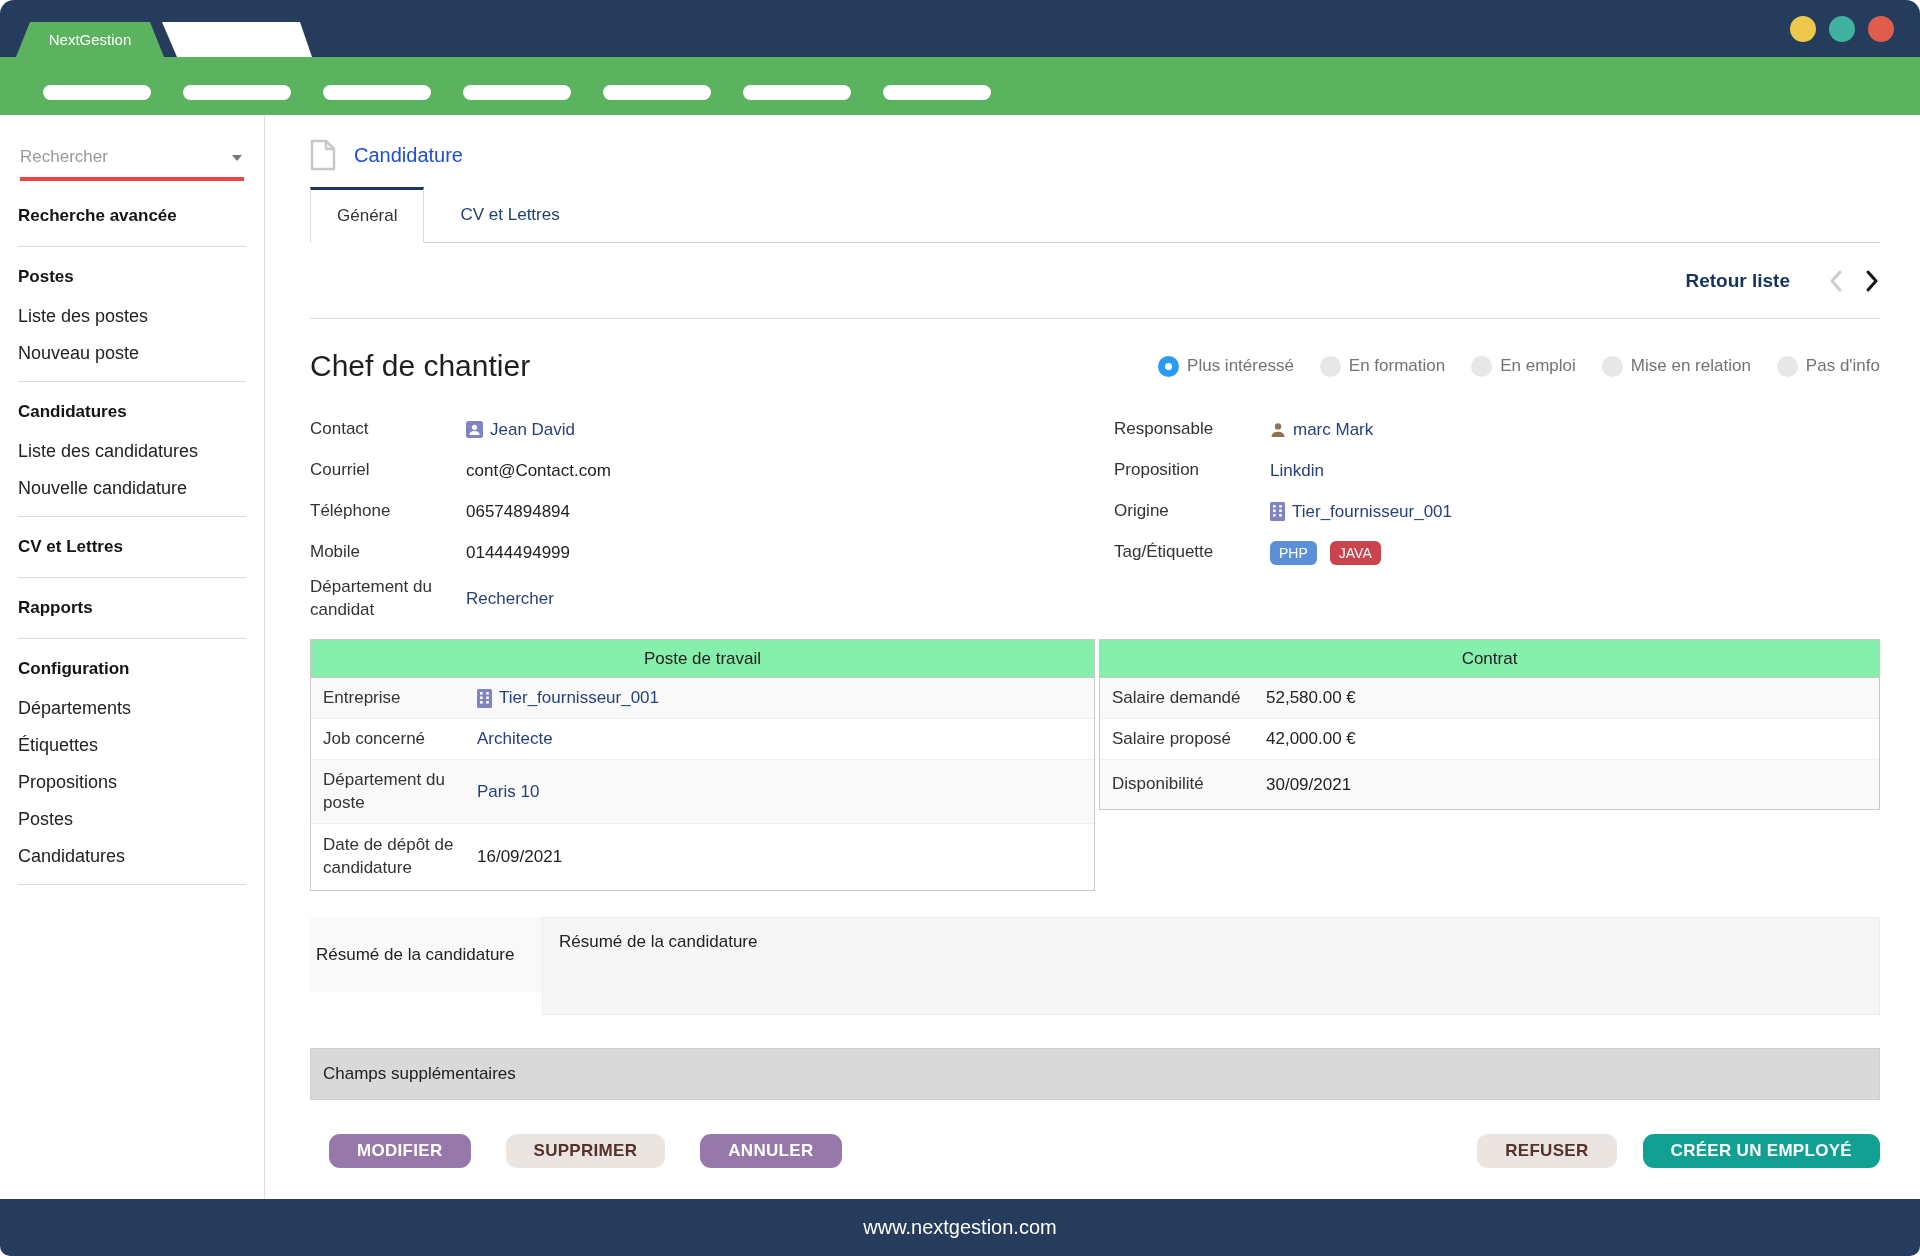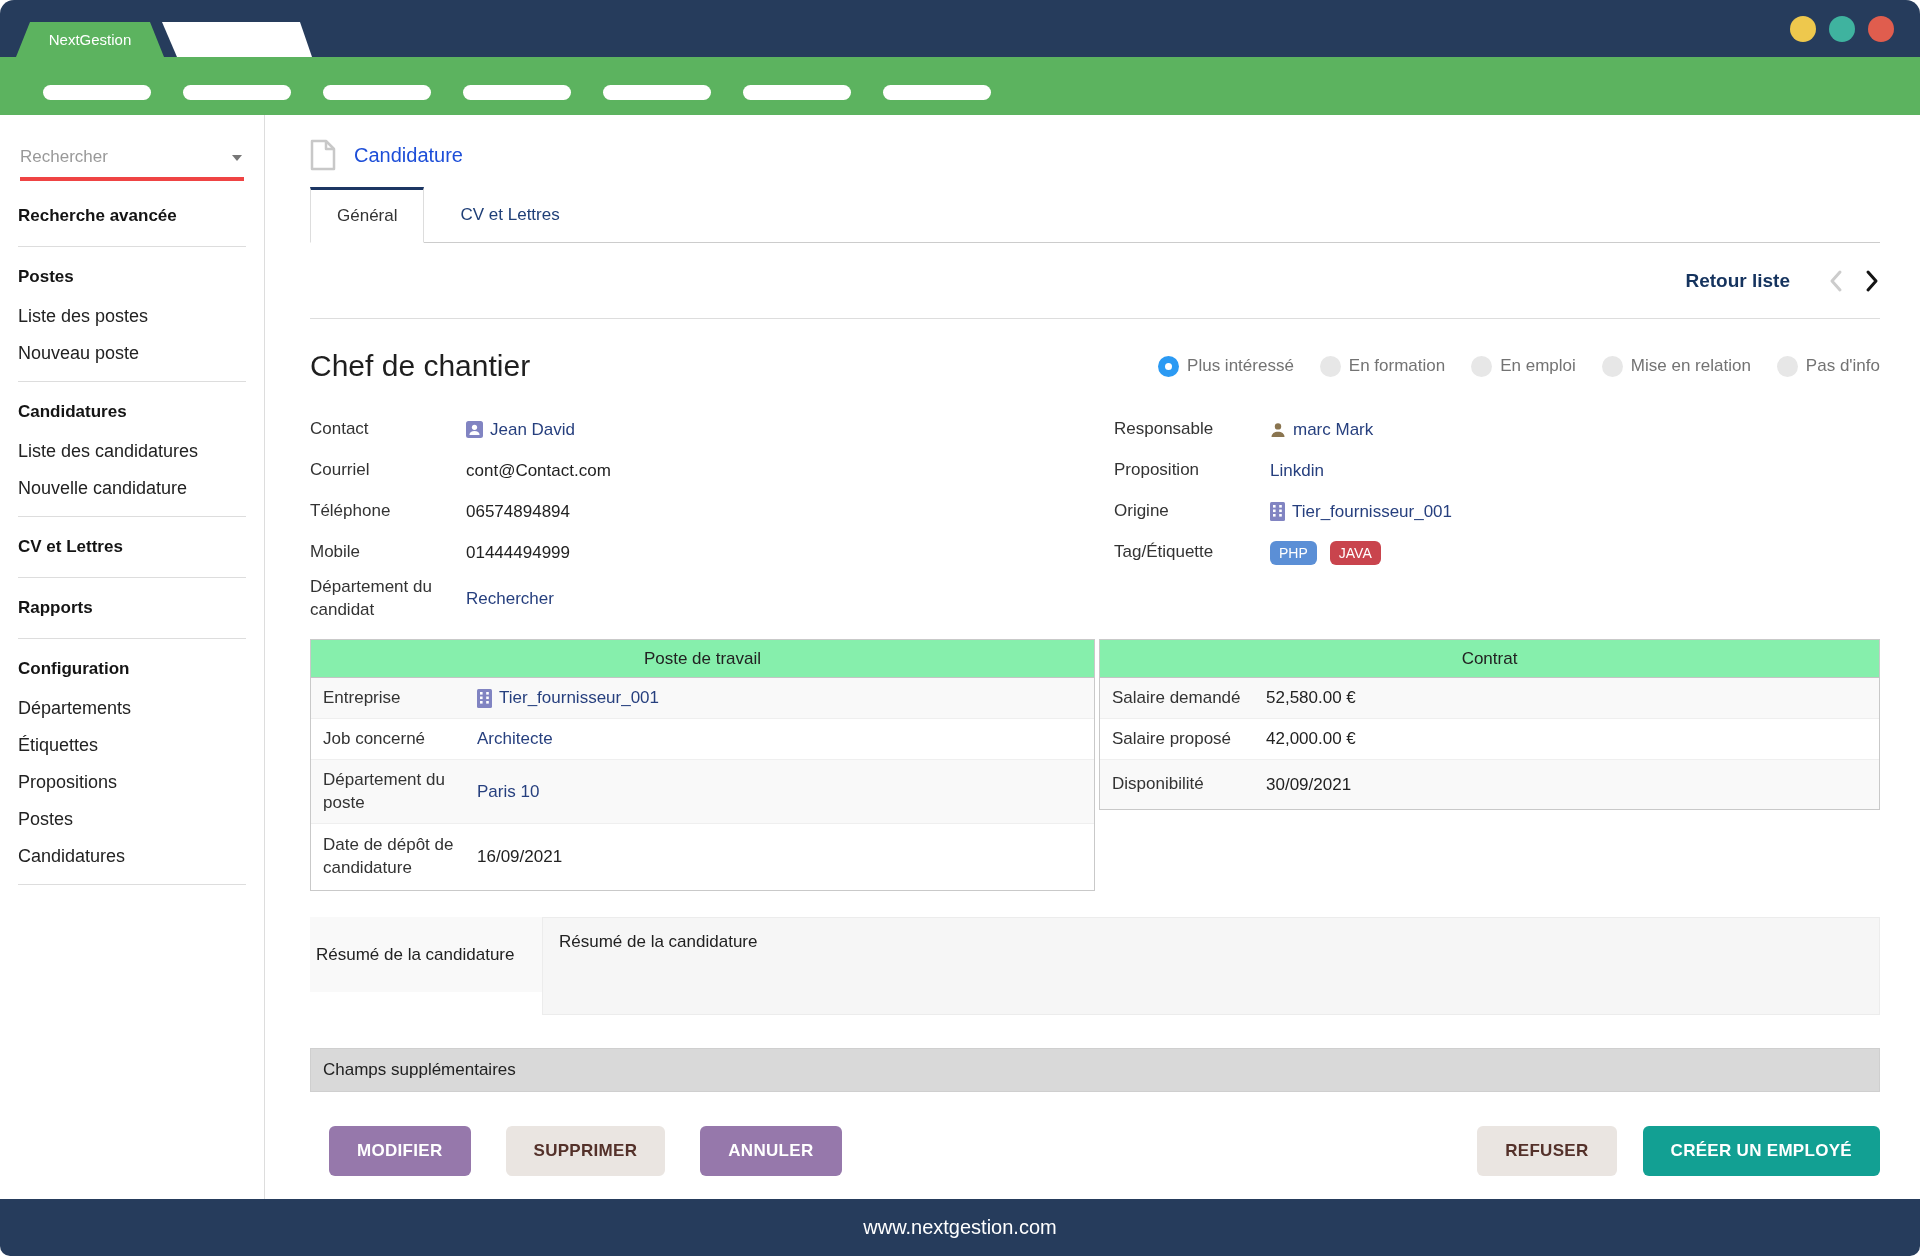--- a/index.html
+++ b/index.html
@@ -95,26 +95,26 @@
   .tvalue { font-size:17px; color:#222; display:flex; align-items:center; gap:7px; padding-left:6px; }
 
   
   .resume-row { margin-top:26px; display:flex; align-items:flex-start; }
   .resume-label { width:232px; flex:none; background:#f9f9f9; height:75px; display:flex; align-items:center;
                   padding-left:6px; font-size:17px; color:#222; }
   .resume-box { flex:1; background:#f6f6f6; border:1px solid #ececec; height:98px; padding:14px 16px;
                 font-size:17px; color:#222; }
 
   
-  .extra-bar { margin-top:33px; height:44px; background:#d9d9d9; border:1px solid #cfcfcf;
+  .extra-bar { margin-top:33px; height:52px; background:#d9d9d9; border:1px solid #cfcfcf;
                display:flex; align-items:center; padding-left:12px; font-size:17px; color:#222; cursor:pointer; }
 
   
   .actions { margin-top:34px; display:flex; align-items:center; }
-  .btn { height:50px; border:none; border-radius:6px; font-size:17px; font-weight:bold;
+  .btn { height:34px; border:none; border-radius:11px; font-size:17px; font-weight:bold;
          font-family:inherit; letter-spacing:.3px; padding:0 28px; cursor:pointer; }
   .btn.purple { background:#9678ab; color:#fff; }
   .btn.beige  { background:#eae5e1; color:#54312a; }
   .btn.teal   { background:#12a093; color:#fff; }
   .btn + .btn { margin-left:35px; }
   .actions .lgroup { margin-left:19px; display:flex; }
   .actions .rgroup { margin-left:auto; display:flex; }
   .rgroup .btn + .btn { margin-left:26px; }
 
   

